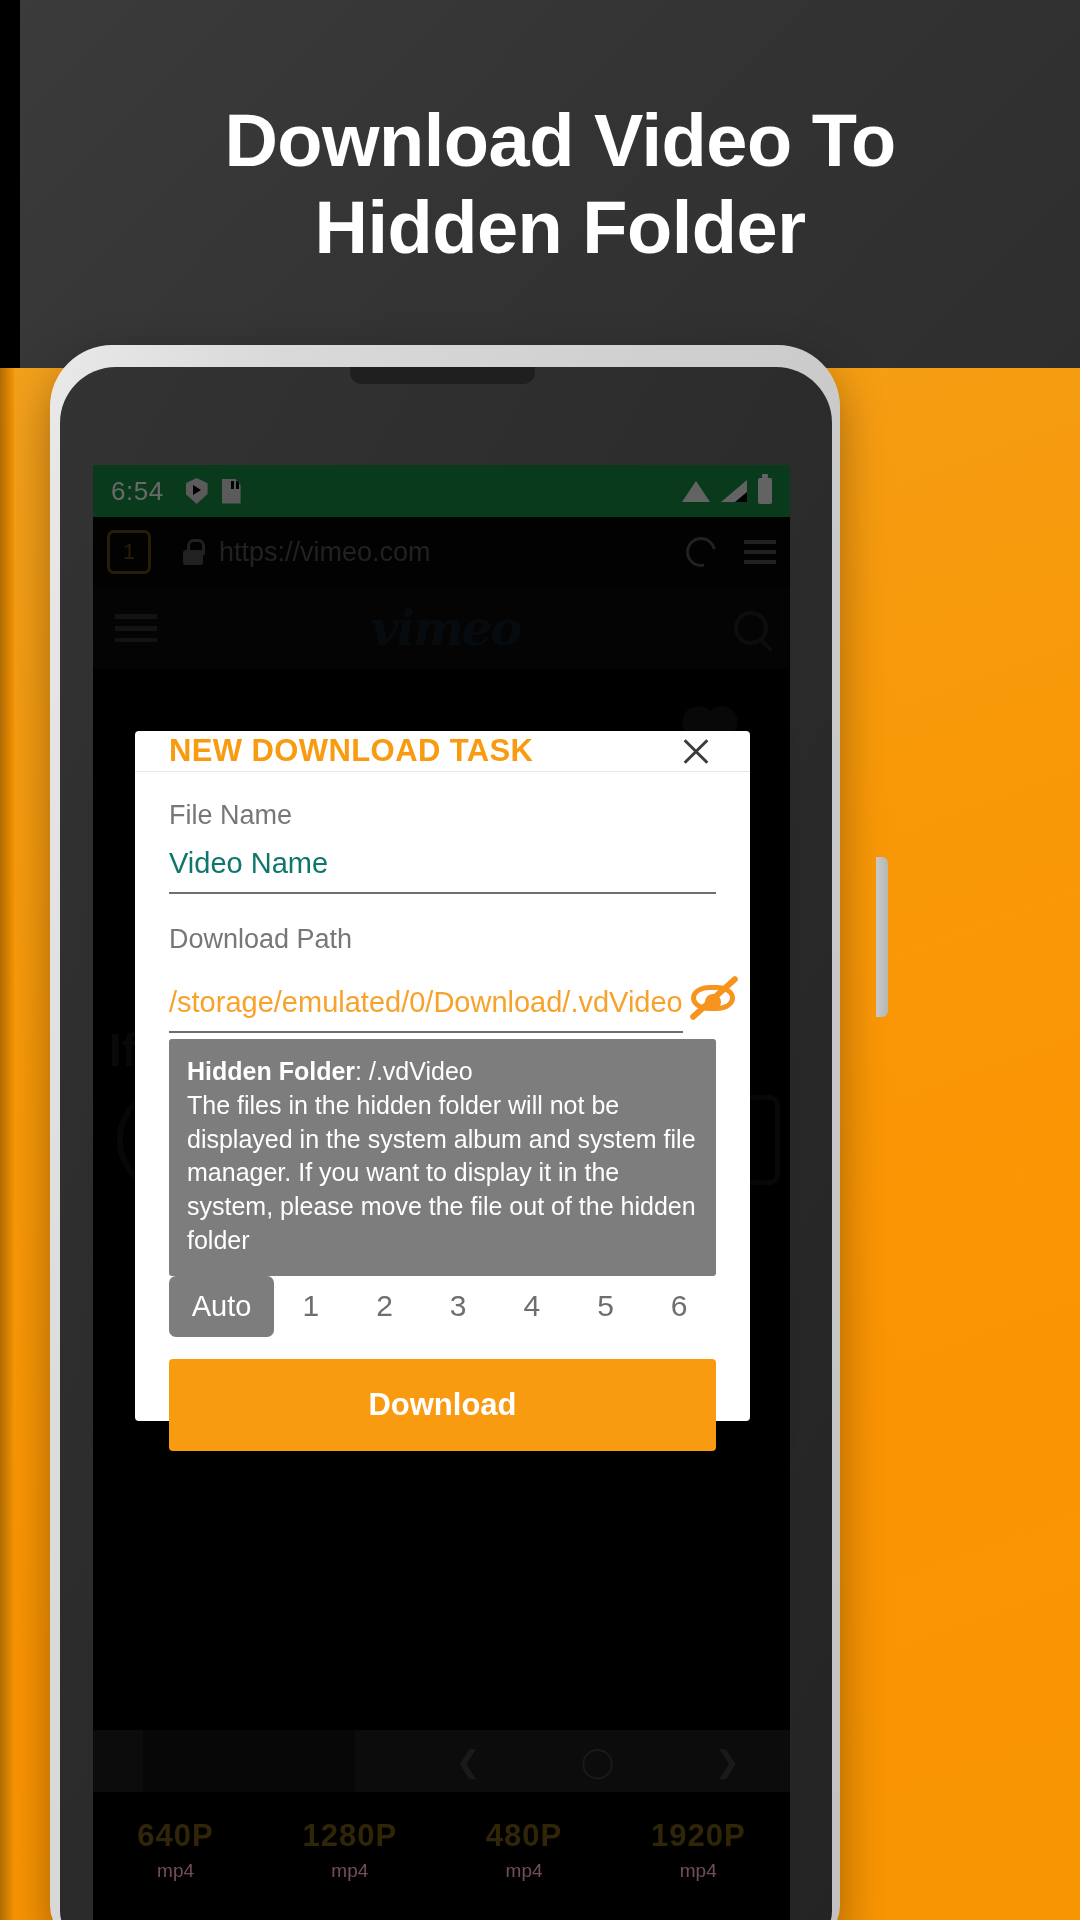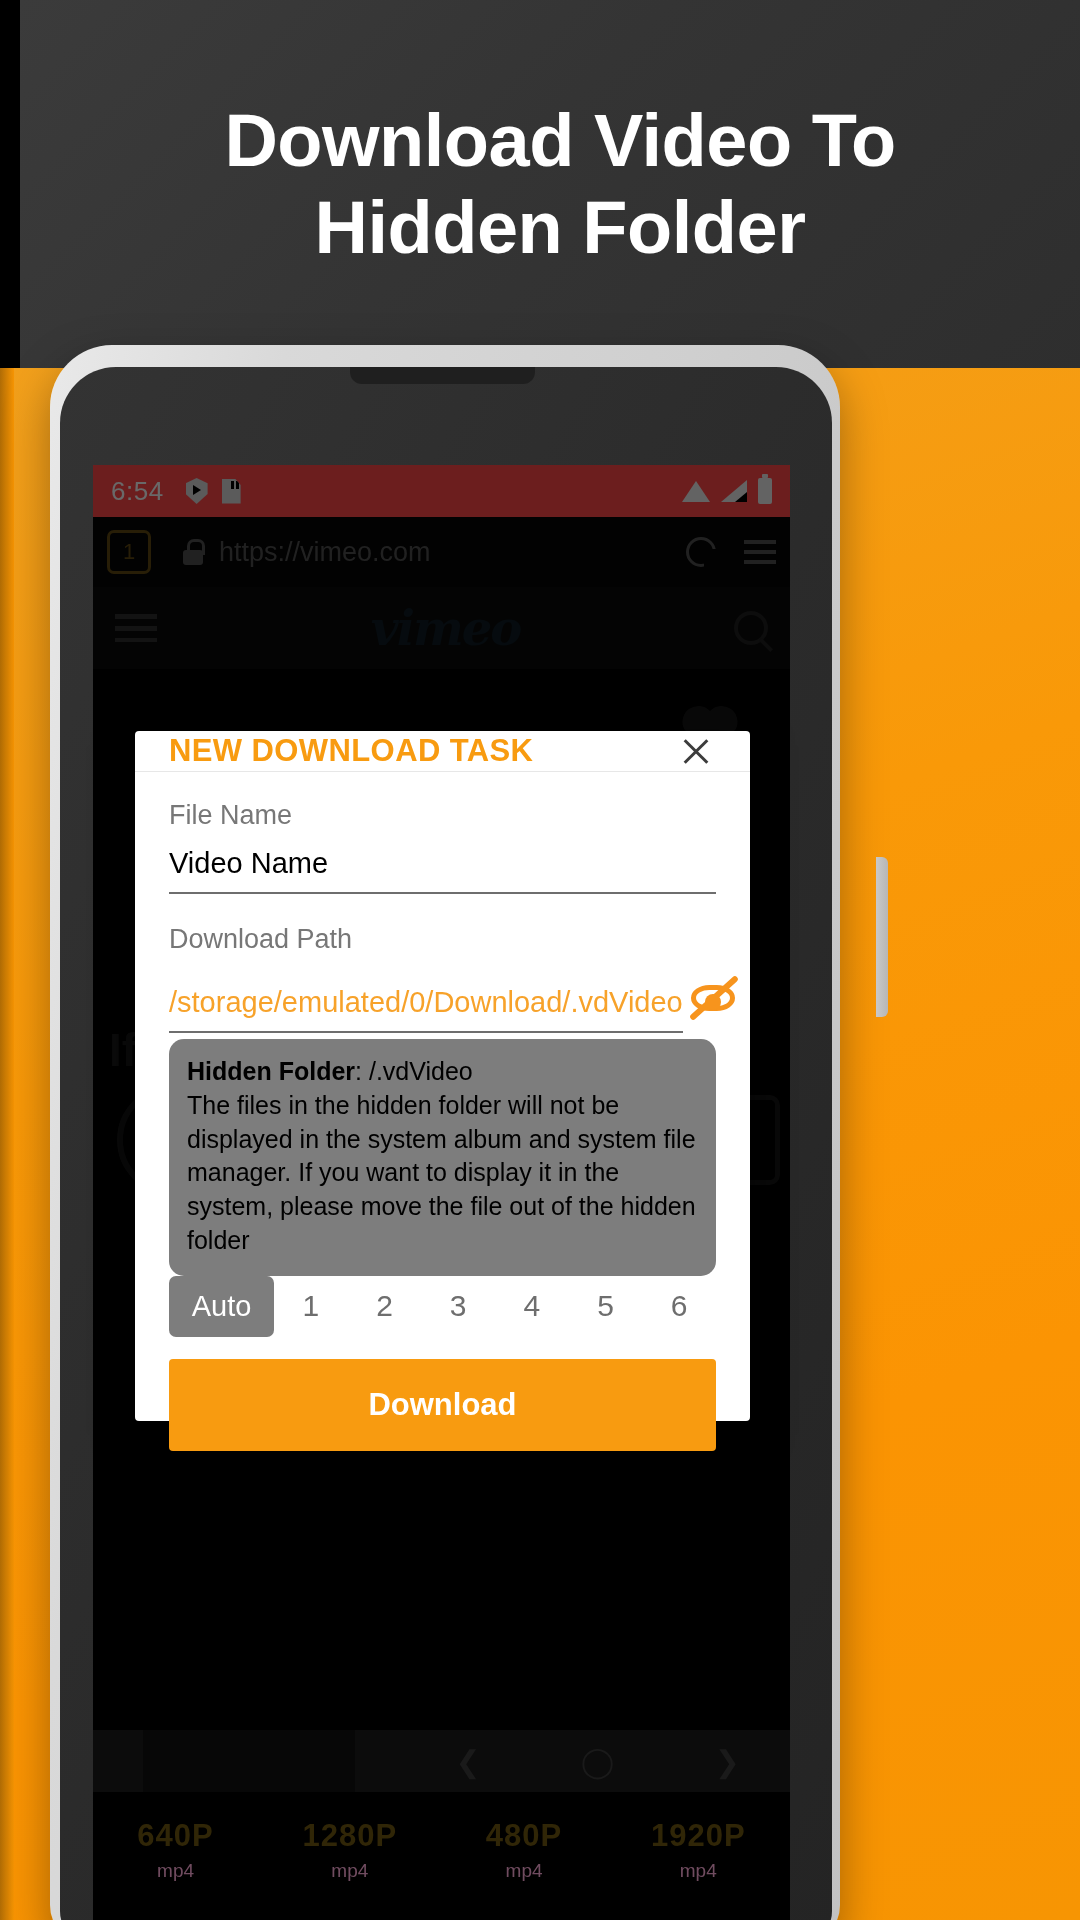--- a/index.html
+++ b/index.html
@@ -68,21 +68,21 @@
   }
 
   
   .screen{
     position:absolute; left:93px; top:465px; width:697px; height:1455px;
     background:#000; overflow:hidden;
   }
   .statusbar{
     position:absolute; left:0; top:0; width:100%; height:52px;
     display:flex; align-items:center; padding:0 18px;
-    background:#ef4444;
+    background:#15803d;
   }
   .sb-time{ color:#e8e8e8; font-size:26px; letter-spacing:.5px; }
   .sb-left-icons{ display:flex; align-items:center; gap:14px; margin-left:22px; }
   .sb-right{ margin-left:auto; display:flex; align-items:center; gap:11px; }
 
   .ico-shield{
     width:22px;height:26px;background:#c9c9c9;
     clip-path:polygon(50% 0,100% 20%,100% 62%,50% 100%,0 62%,0 20%);
     position:relative;
   }
@@ -227,21 +227,21 @@
   }
   .dlg-close:before,.dlg-close:after{
     content:"";position:absolute;left:4px;top:19px;width:32px;height:3px;background:#3c3c3c;
   }
   .dlg-close:before{transform:rotate(45deg);}
   .dlg-close:after{transform:rotate(-45deg);}
 
   .dlg-body{ padding:28px 34px 0 34px; flex:1; }
 
   .field-label{ color:#777777; font-size:27px; margin-bottom:16px; }
-  .field-value{ color:#000000; font-size:29px; padding-bottom:12px; }
+  .field-value{ color:#0f766e; font-size:29px; padding-bottom:12px; }
   .field-value.path{ color:#f7a22a; }
   .underline{ height:2px; background:#6e6e6e; margin-bottom:30px; }
   .field-row{ display:flex; align-items:flex-end; gap:2px; }
   .field-row .grow{ flex:1; }
 
   .eye-off{
     width:56px;height:56px;position:relative;flex:none;margin-bottom:6px;cursor:pointer;
   }
   .eye-off .eye{
     position:absolute;left:6px;top:14px;width:44px;height:26px;
@@ -249,21 +249,21 @@
   }
   .eye-off .pupil{
     position:absolute;left:20px;top:23px;width:16px;height:16px;border-radius:50%;background:#f7941d;
   }
   .eye-off .slash{
     position:absolute;left:-2px;top:24px;width:62px;height:6px;background:#f7941d;
     transform:rotate(-42deg); border-radius:3px;
   }
 
   .info-box{
-    background:#7d7d7d; color:#000000; border-radius:15px;
+    background:#7d7d7d; color:#ffffff; border-radius:3px;
     padding:16px 18px 18px 18px; margin:6px 0 0 0;
   }
   .info-line1{ font-size:25px; line-height:1.35; }
   .info-line1 b{ font-weight:bold; }
   .info-body{ font-size:25px; line-height:1.35; }
 
   .thread-label{ color:#777777; font-size:27px; margin:36px 0 14px 0; }
   .thread-row{ display:flex; align-items:center; }
   .thread-opt{
     flex:1; text-align:center; color:#6e6e6e; font-size:30px; cursor:pointer;

